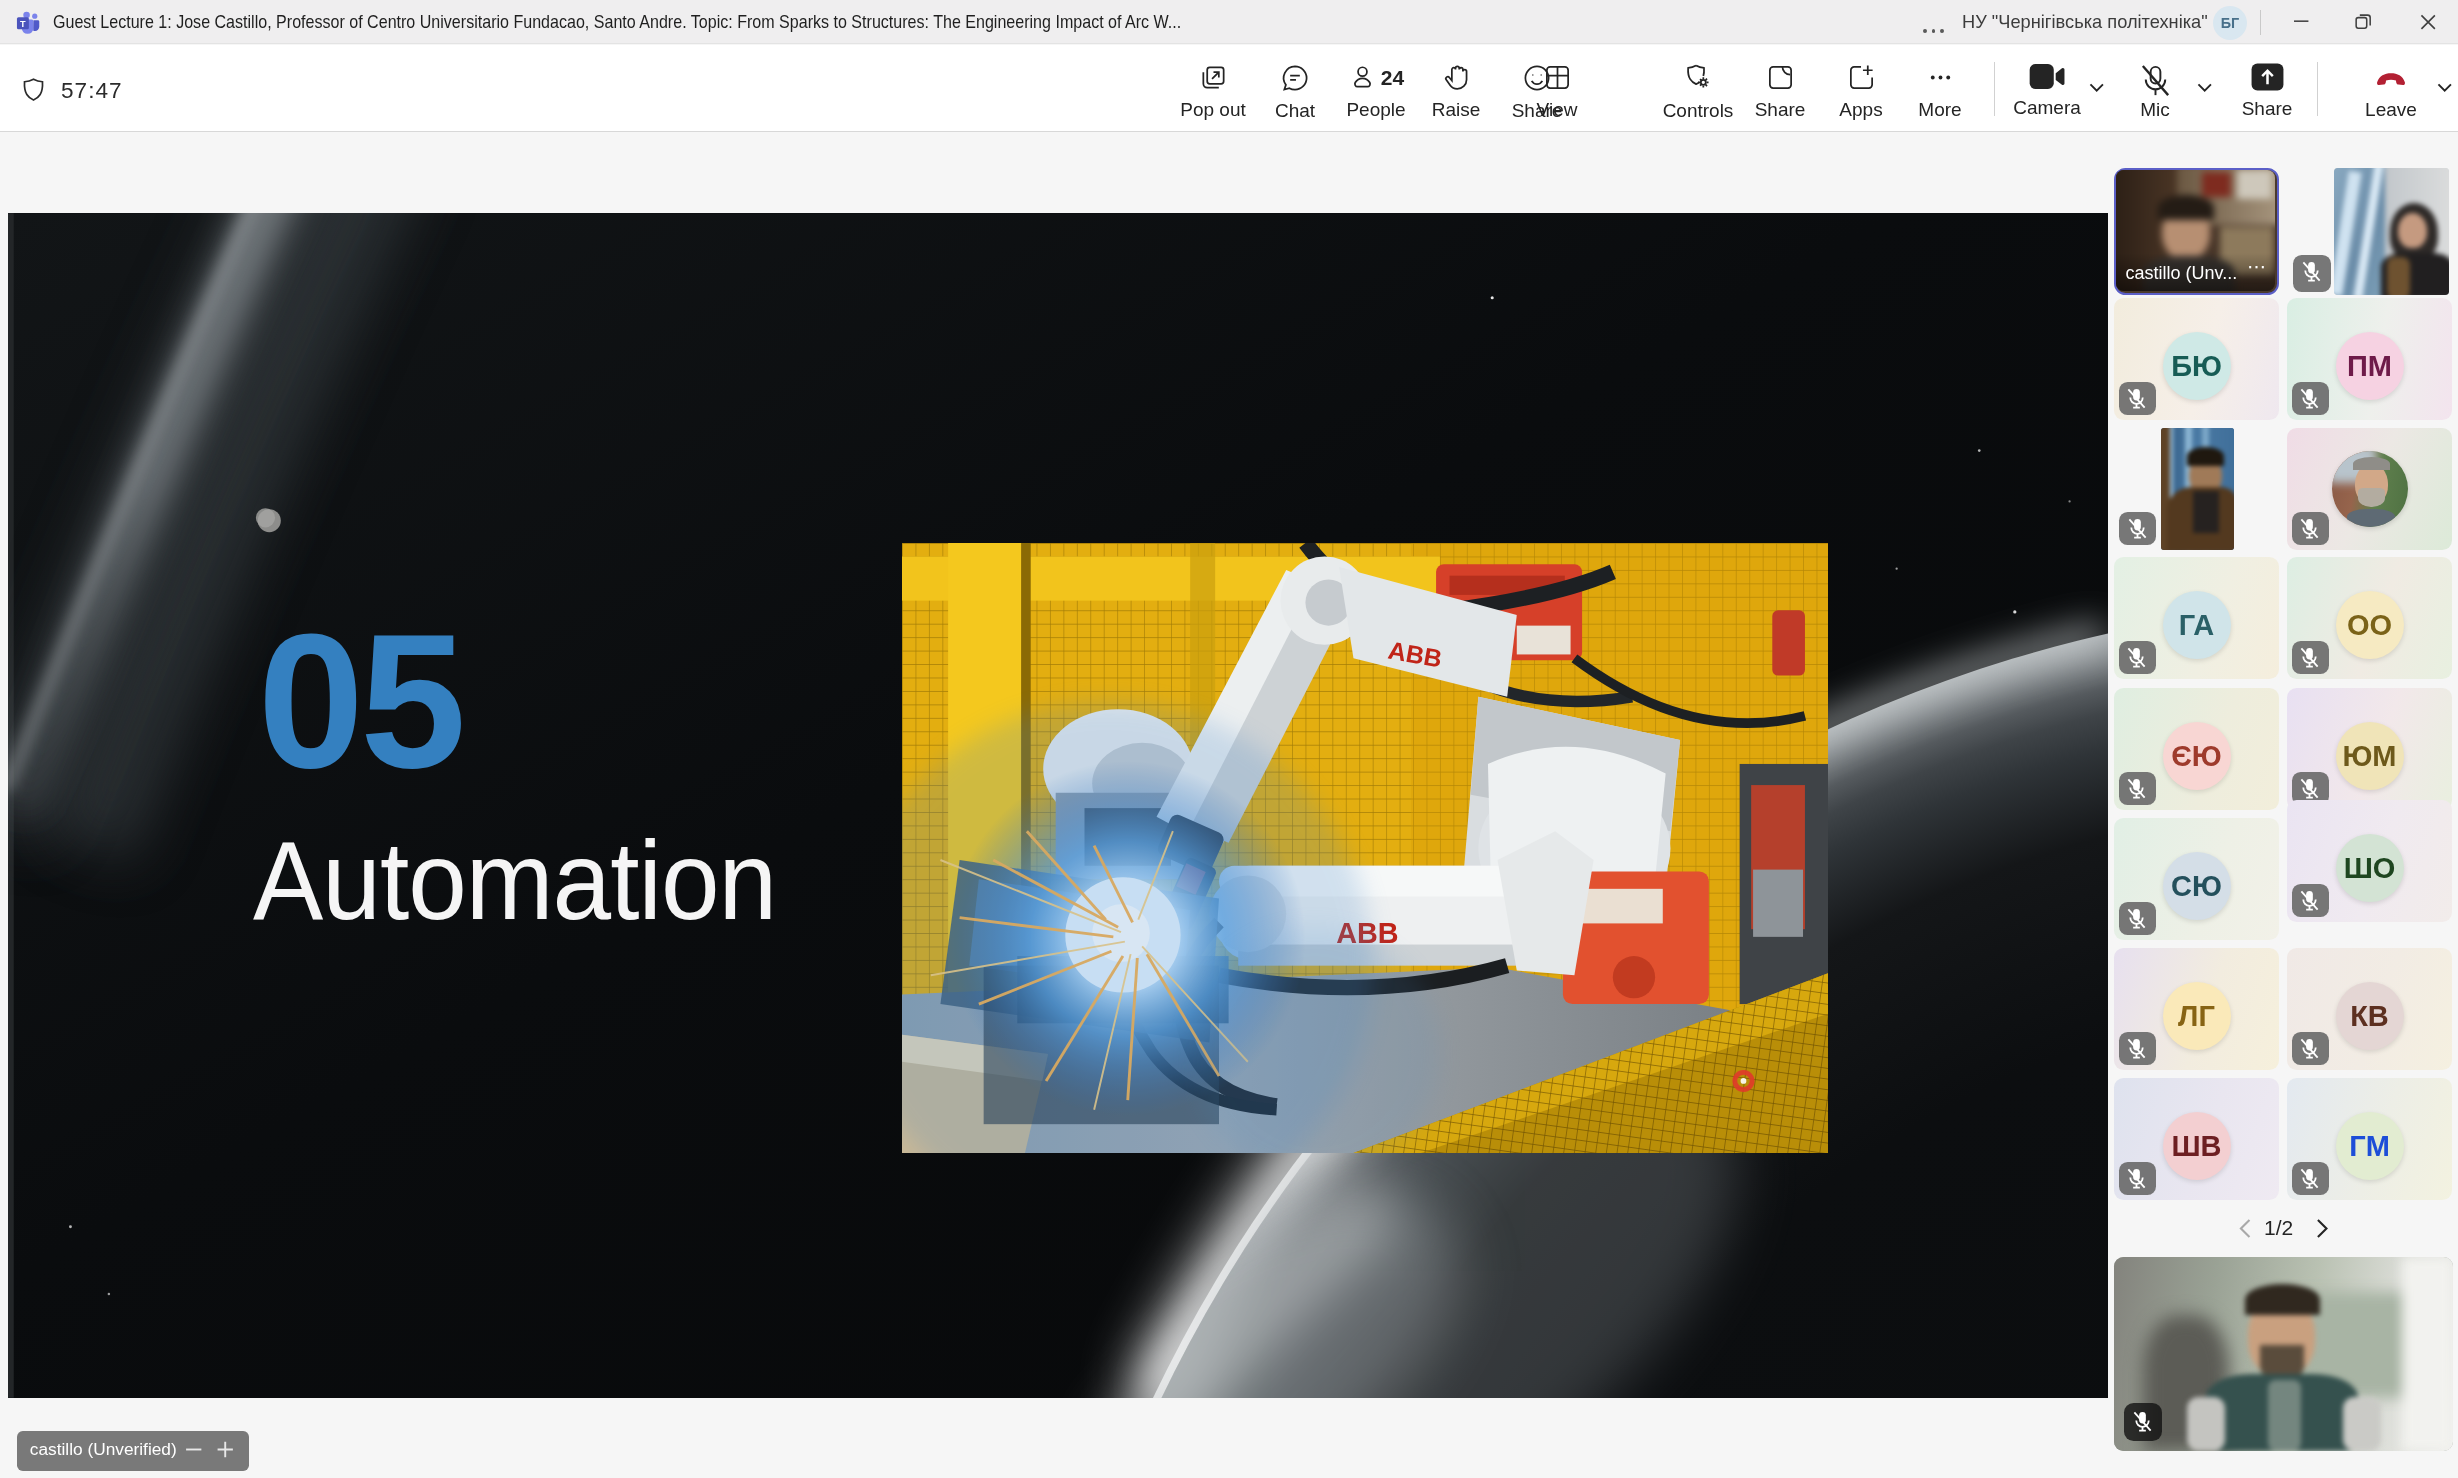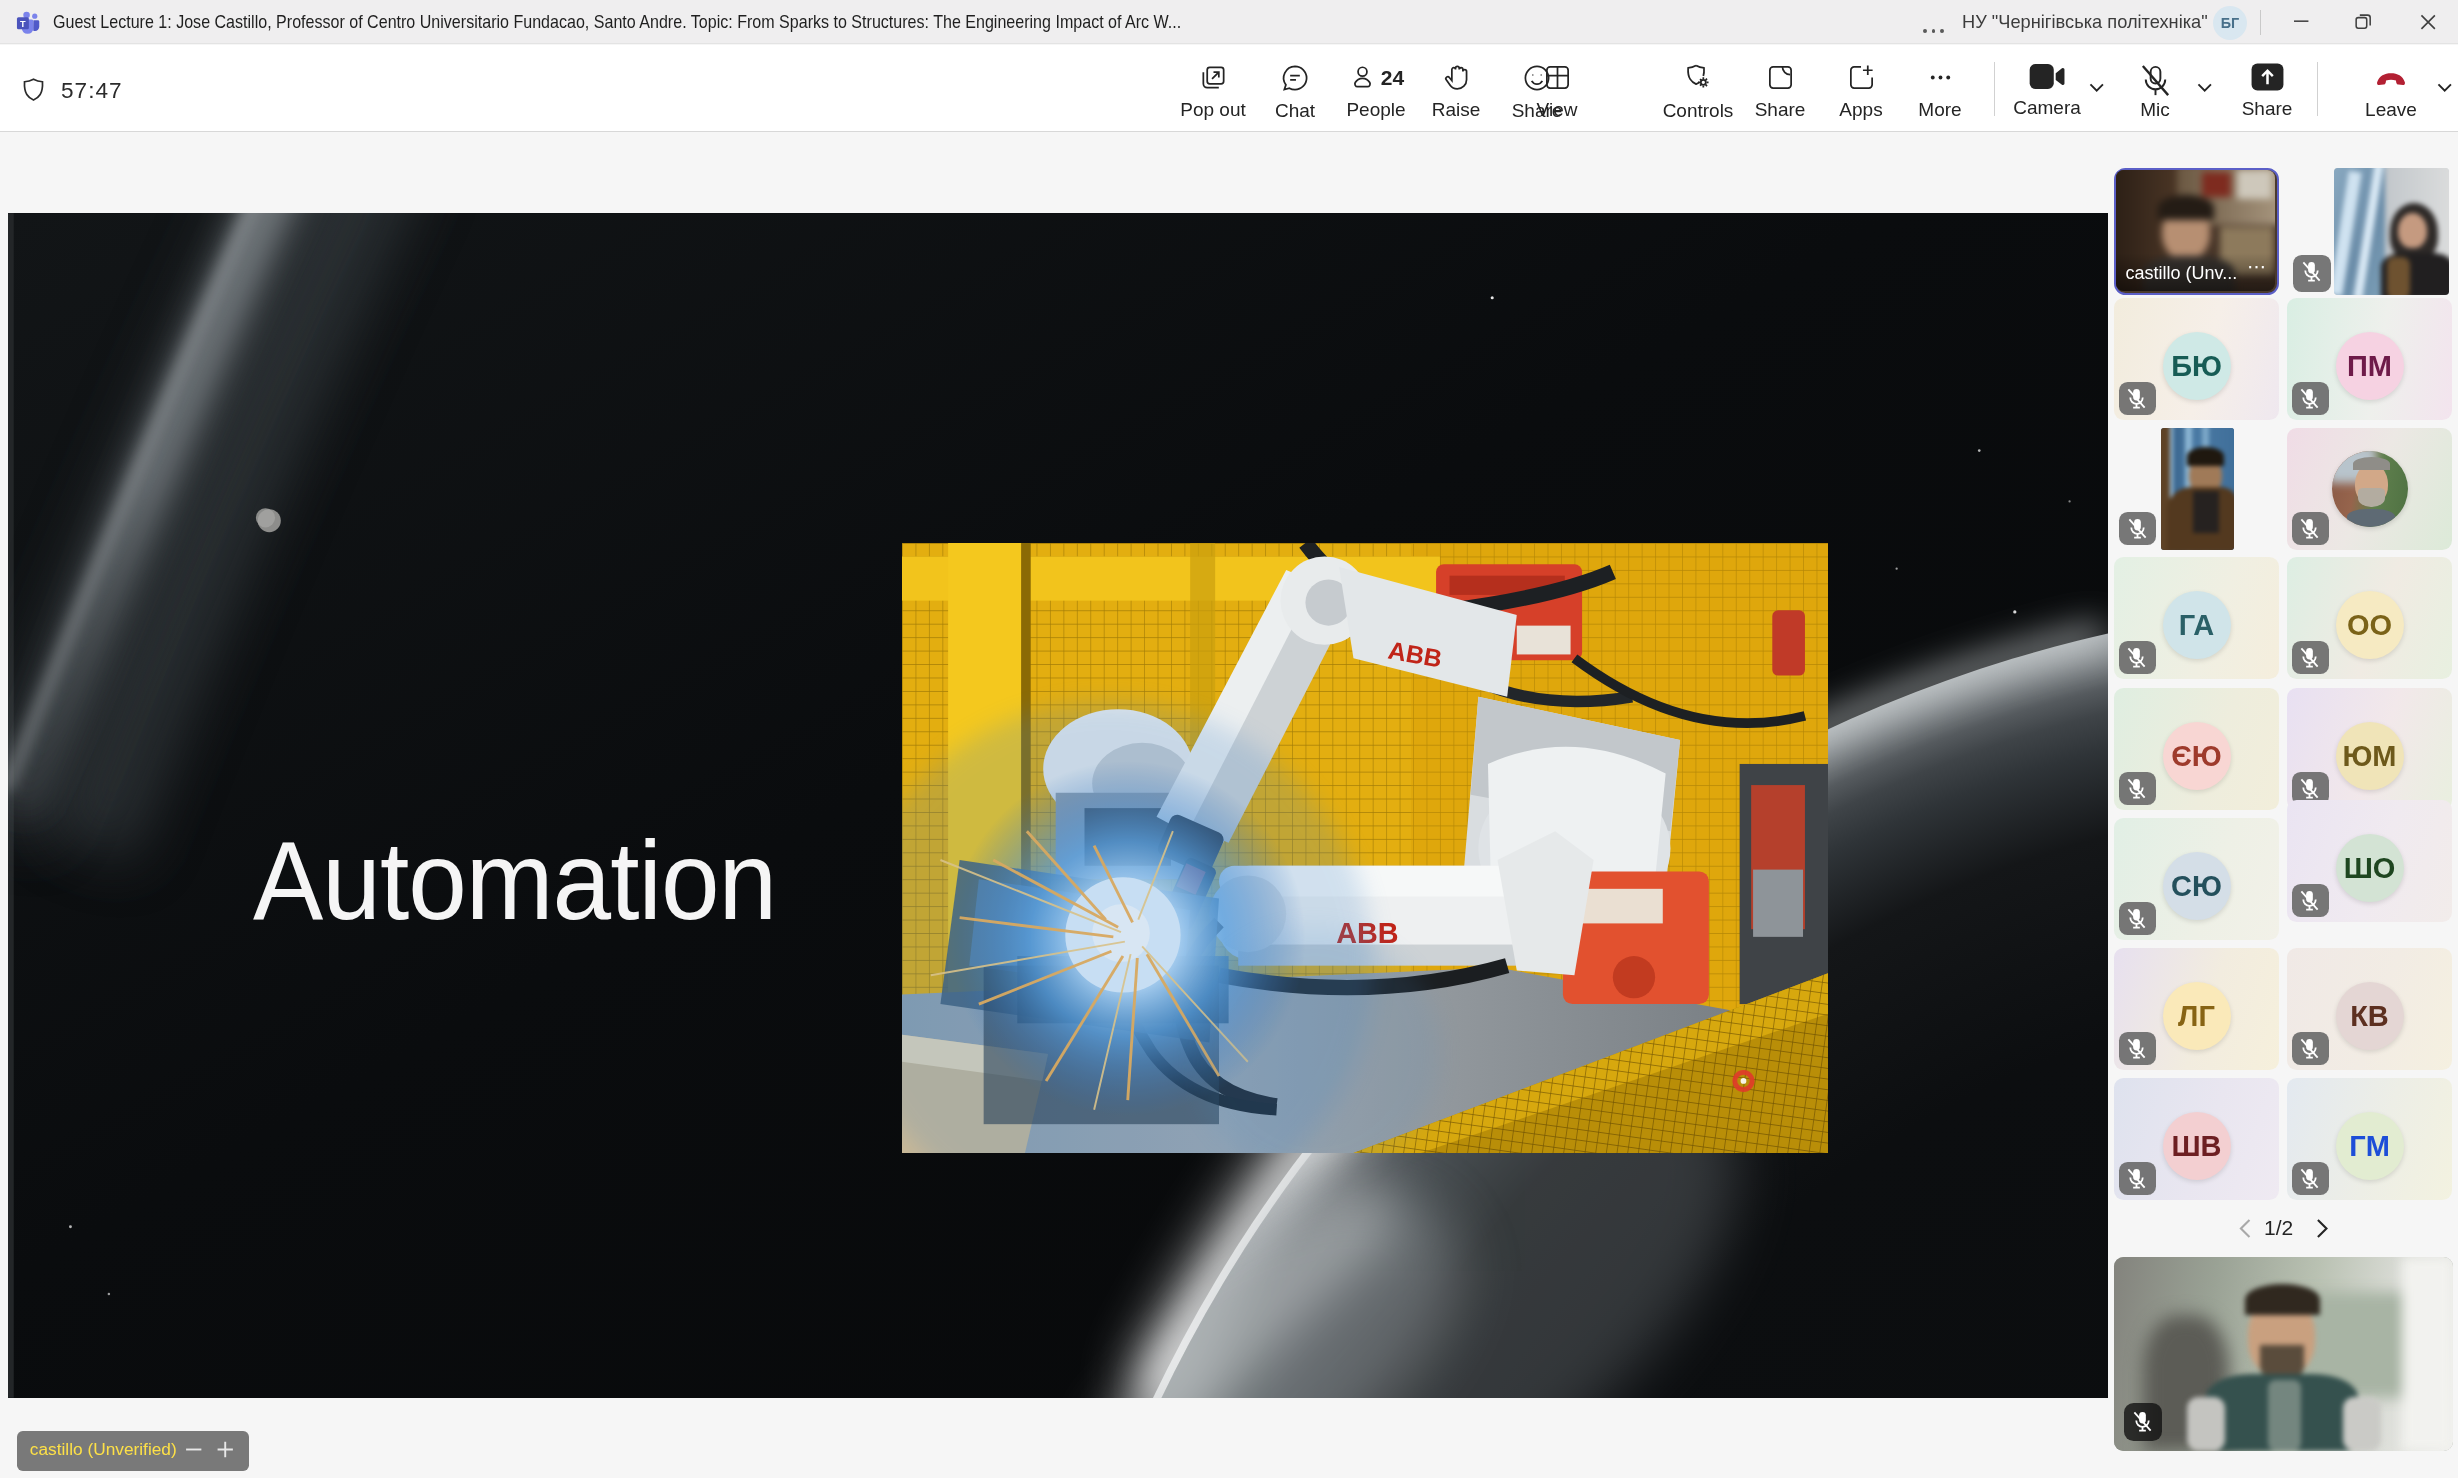--- a/index.html
+++ b/index.html
@@ -44,21 +44,21 @@
     width:68px; height:68px; border-radius:50%; text-align:center; line-height:68px;
     font-size:29px; font-weight:bold; }
   .mic { position:absolute; left:4.8px; bottom:4.8px; width:37px; height:33px; border-radius:8.6px;
     background:rgba(109,109,109,0.93); }
   .mic svg { position:absolute; left:6.7px; top:4.8px; }
 
   .pg { position:absolute; color:#242424; font-size:21px; }
 
   
   #pill { position:absolute; left:17.3px; top:1431px; width:232px; height:40px;
-    background:rgba(114,114,114,0.95); border-radius:5.8px; color:#fde047;padding-left:44px; }
+    background:rgba(114,114,114,0.95); border-radius:5.8px; color:#ffffff;padding-left:44px; }
   #pill .nm { position:absolute; left:12.5px; top:0; line-height:36px; font-size:17.3px; }
 </style>
 </head>
 <body>
 
 <div id="titlebar">
   <svg class="abs" style="left:15.4px;top:9.6px" width="26" height="25" viewBox="0 0 27 26">
     <circle cx="12" cy="5.2" r="3.4" fill="#7b83eb"></circle>
     <circle cx="20.5" cy="6.4" r="2.7" fill="#7b83eb"></circle>
     <path d="M7 10 h10.4 a1.8 1.8 0 0 1 1.8 1.8 v7.2 a5.8 5.8 0 0 1 -5.8 5.8 h-0.6 a5.8 5.8 0 0 1 -5.8 -5.8 z" fill="#7b83eb"></path>
@@ -277,20 +277,21 @@
         <circle cx="2510" cy="1861" r="1460" fill="url(#moonrad)"></circle>
         <path d="M 1192 1233 Q 1535 585 2182 438" fill="none" stroke="#cfd4d6" stroke-width="24" filter="url(#b18)" opacity="0.7"></path>
         <path d="M 1192 1233 Q 1398 815 1780 597" fill="none" stroke="#ffffff" stroke-width="48" filter="url(#b30)" opacity="0.9"></path>
         <path d="M 1160 1300 Q 1300 1140 1430 1030" fill="none" stroke="#ffffff" stroke-width="52" filter="url(#b30)" opacity="0.8"></path>
         <g clip-path="url(#moonclip)">
           <ellipse cx="1430" cy="1165" rx="420" ry="200" fill="#70767a" opacity="0.38" filter="url(#b30)" transform="rotate(-33 1430 1165)"></ellipse>
           <ellipse cx="1300" cy="1185" rx="240" ry="130" fill="#9aa0a4" opacity="0.4" filter="url(#b30)" transform="rotate(-33 1300 1185)"></ellipse>
         </g>
       </g>
     </svg>
+    <div id="num05">05</div>
     <div id="automation">Automation</div>
 
     <svg class="abs" style="left:894px;top:330px" width="926" height="610" viewBox="0 0 964 635">
       <defs>
         <pattern id="mesh" width="14" height="14" patternUnits="userSpaceOnUse">
           <rect width="14" height="14" fill="none"></rect>
           <path d="M0 0 H14 M0 0 V14" stroke="#6b5200" stroke-width="1.3" opacity="0.55"></path>
         </pattern>
         <pattern id="mesh2" width="11" height="11" patternUnits="userSpaceOnUse" patternTransform="rotate(8)">
           <path d="M0 0 H11 M0 0 V11" stroke="#553c00" stroke-width="1.4" opacity="0.8"></path>

